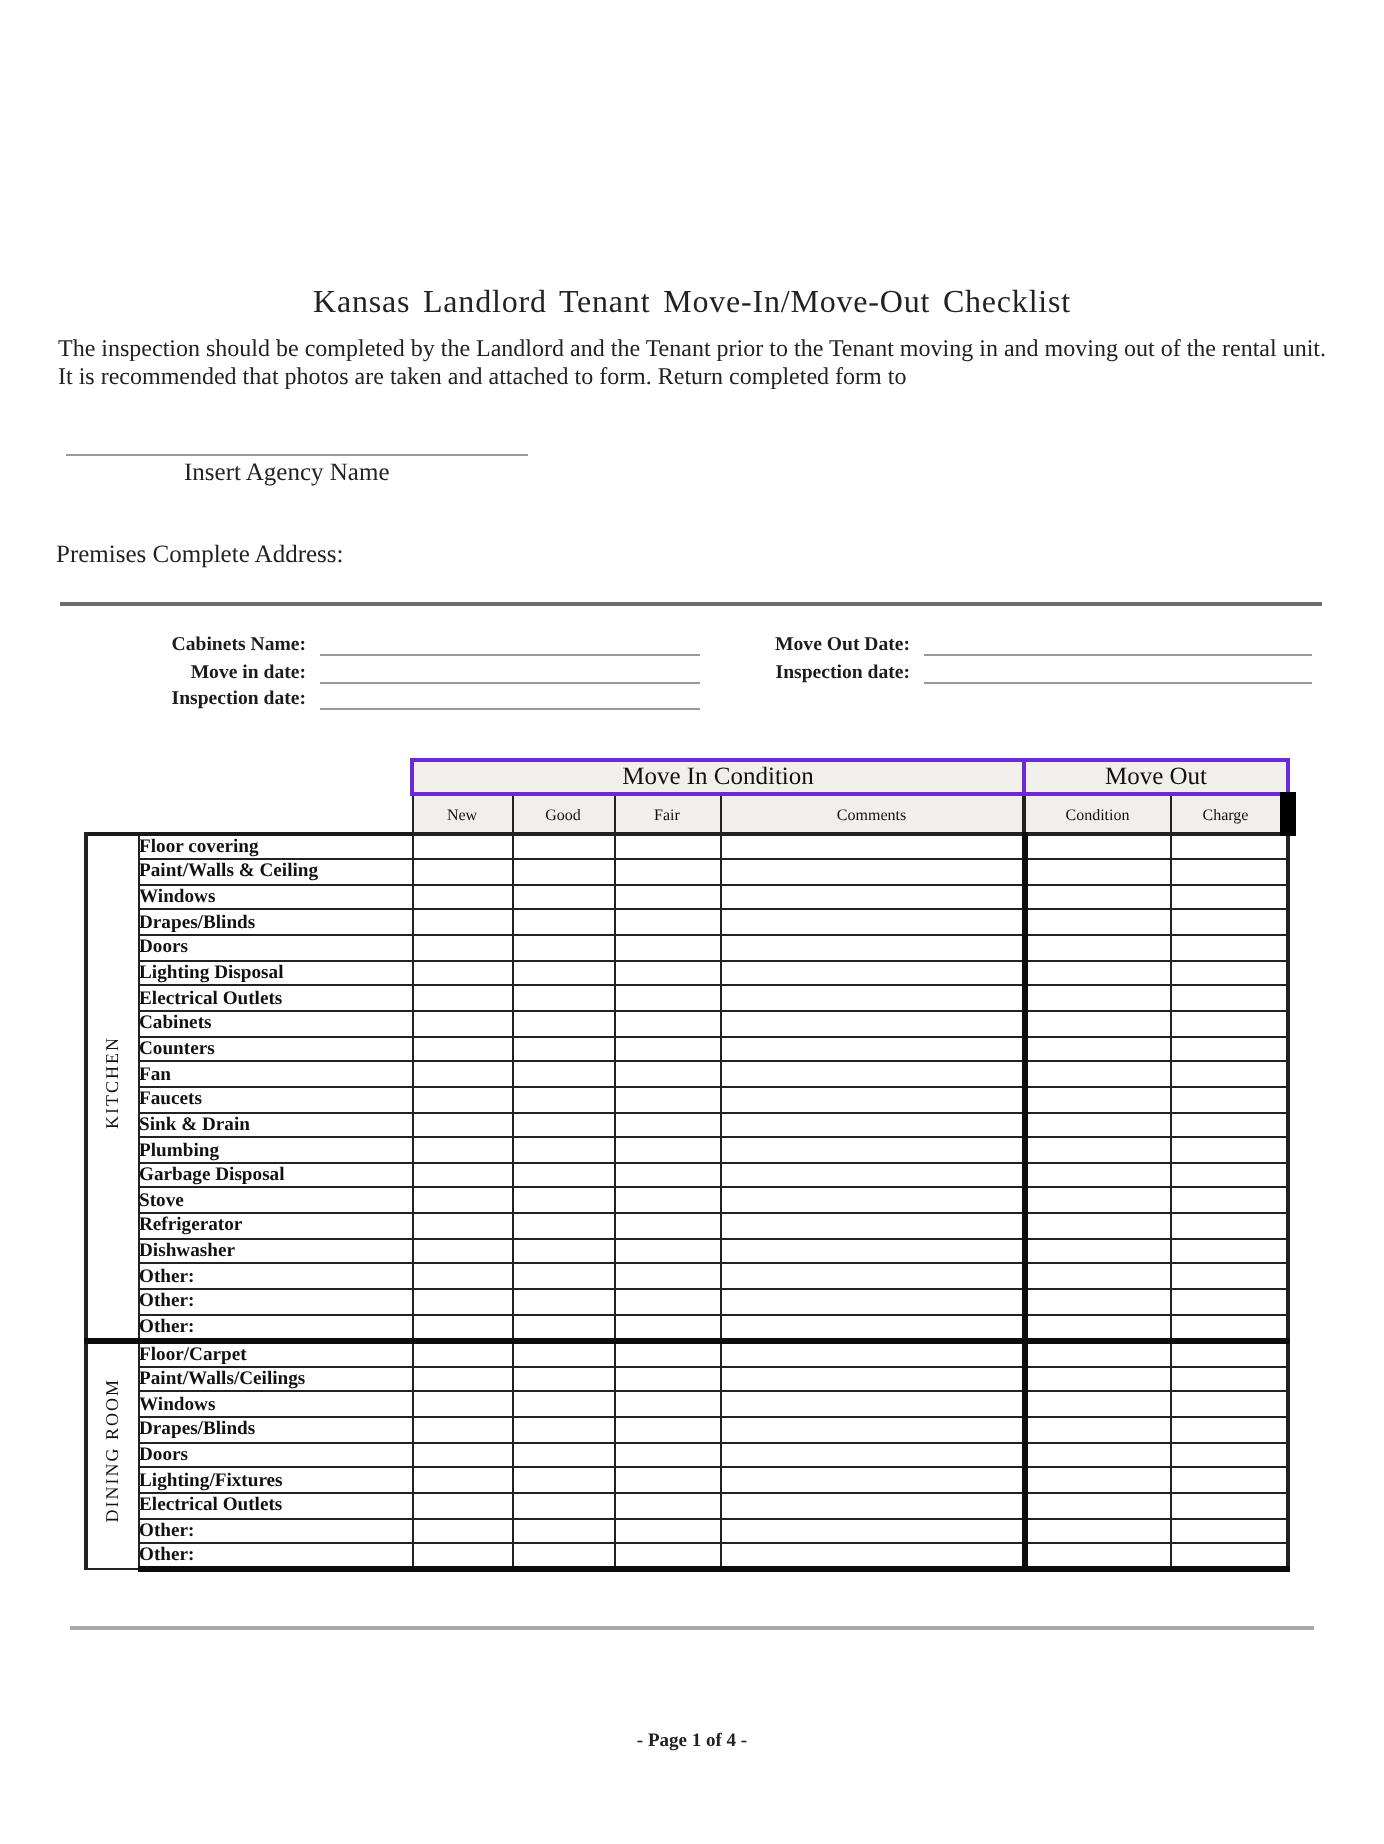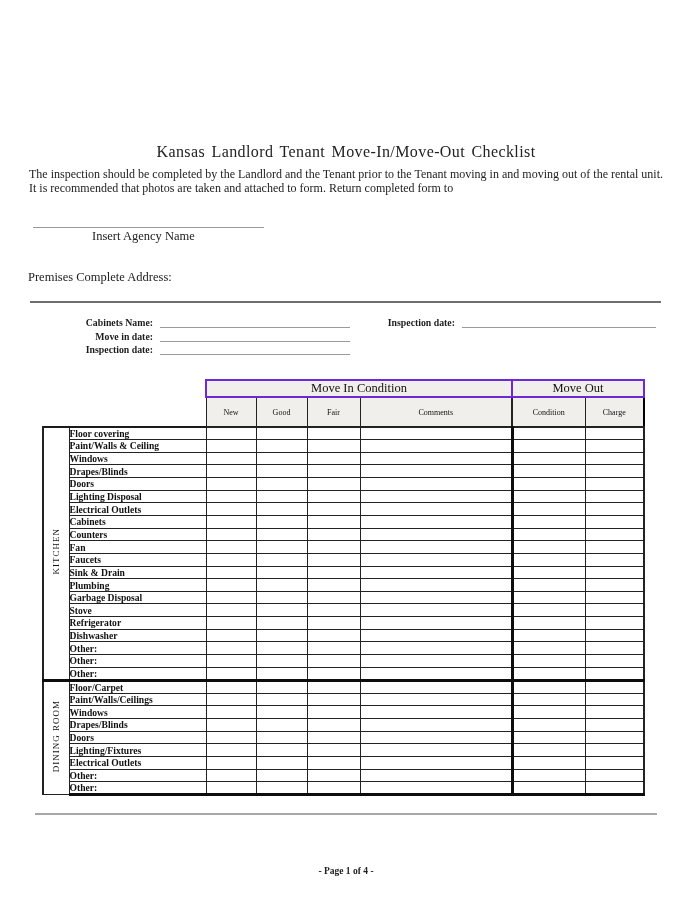--- a/index.html
+++ b/index.html
@@ -41,33 +41,33 @@
     line-height:11px; padding-right:3px;
   }
   .fields.left  .flabel { width:123px; }
   .fields.right .flabel { width:115px; }
   .fline { flex:1; border-bottom:1px solid #9a9a9a; height:11px; margin-left:4px; }
 
   .table-wrap { position:absolute; top:379px; left:42px; }
   table.ktable { border-collapse:collapse; table-layout:fixed; }
   table.ktable td, table.ktable th { padding:0; overflow:hidden; }
   tr.ghead-row { height:16px; }
-  tr.shead-row { height:30px; }
+  tr.shead-row { height:20px; }
   tbody tr { height:12.65px; }
   .blank { border:none; background:transparent; }
   .ghead {
     border:2px solid #6d28d9; background:#f0efec; font-weight:400;
     font-size:12.5px; text-align:center; color:#111;
   }
   .shead {
     border:1px solid #222; border-top:2px solid #222; border-bottom:2px solid #222;
     background:#f0efec; font-weight:400; font-size:8px; text-align:center; color:#111;
   }
   .shead.mo-left { border-left:2px solid #222; }
-  .shead.lastcol { border-right:2px solid #000000; }
+  .shead.lastcol { border-right:8px solid #000000; }
   .room {
     border:1px solid #222; border-left:2px solid #222;
     text-align:center; vertical-align:middle; background:#fff; font-weight:400;
   }
   .vlabel {
     display:inline-block; writing-mode:vertical-rl; transform:rotate(180deg);
     font-size:9px; letter-spacing:1px; color:#111; white-space:nowrap;
   }
   .item {
     border:1px solid #222; font-weight:bold; font-size:9.6px;
@@ -113,20 +113,24 @@
       <div class="frow">
         <div class="flabel">Move in date:</div>
         <div class="fline"></div>
       </div>
       <div class="frow">
         <div class="flabel">Inspection date:</div>
         <div class="fline"></div>
       </div>
     </div>
   <div class="fields right" id="fields-right">
+      <div class="frow">
+        <div class="flabel">Move Out Date:</div>
+        <div class="fline"></div>
+      </div>
       <div class="frow">
         <div class="flabel">Inspection date:</div>
         <div class="fline"></div>
       </div>
     </div>
 
   <div class="table-wrap">
     <table class="ktable">
       <colgroup>
         <col style="width:26px">

